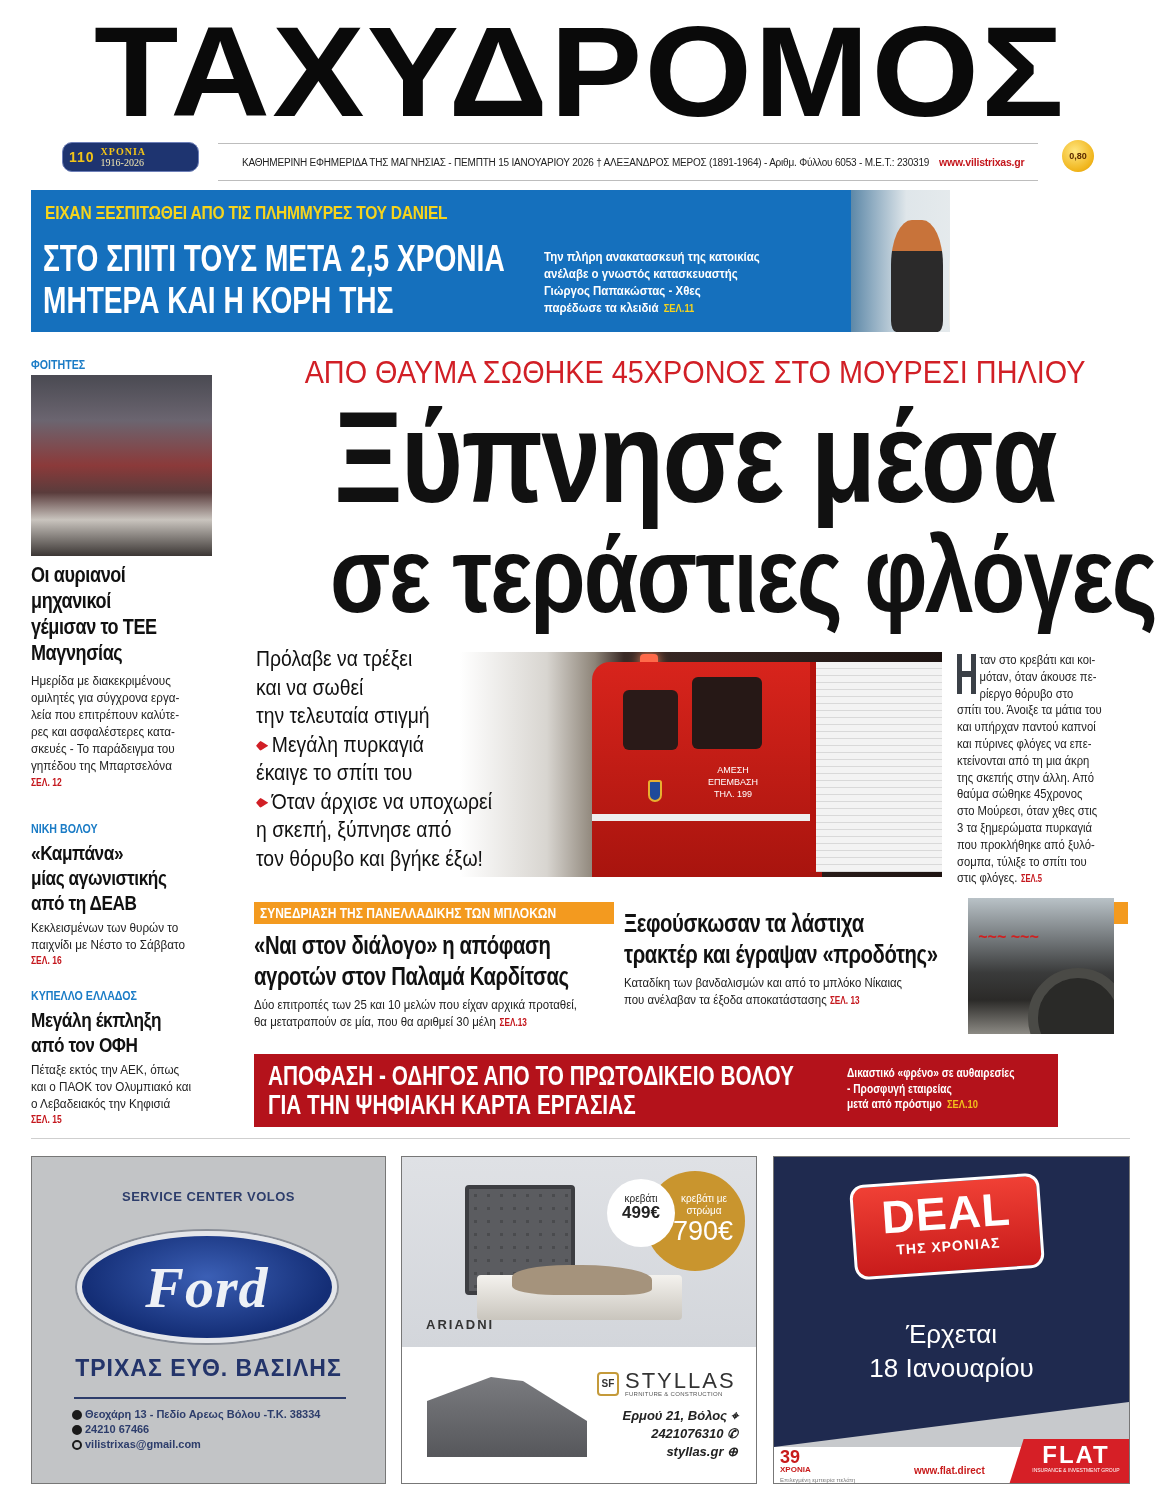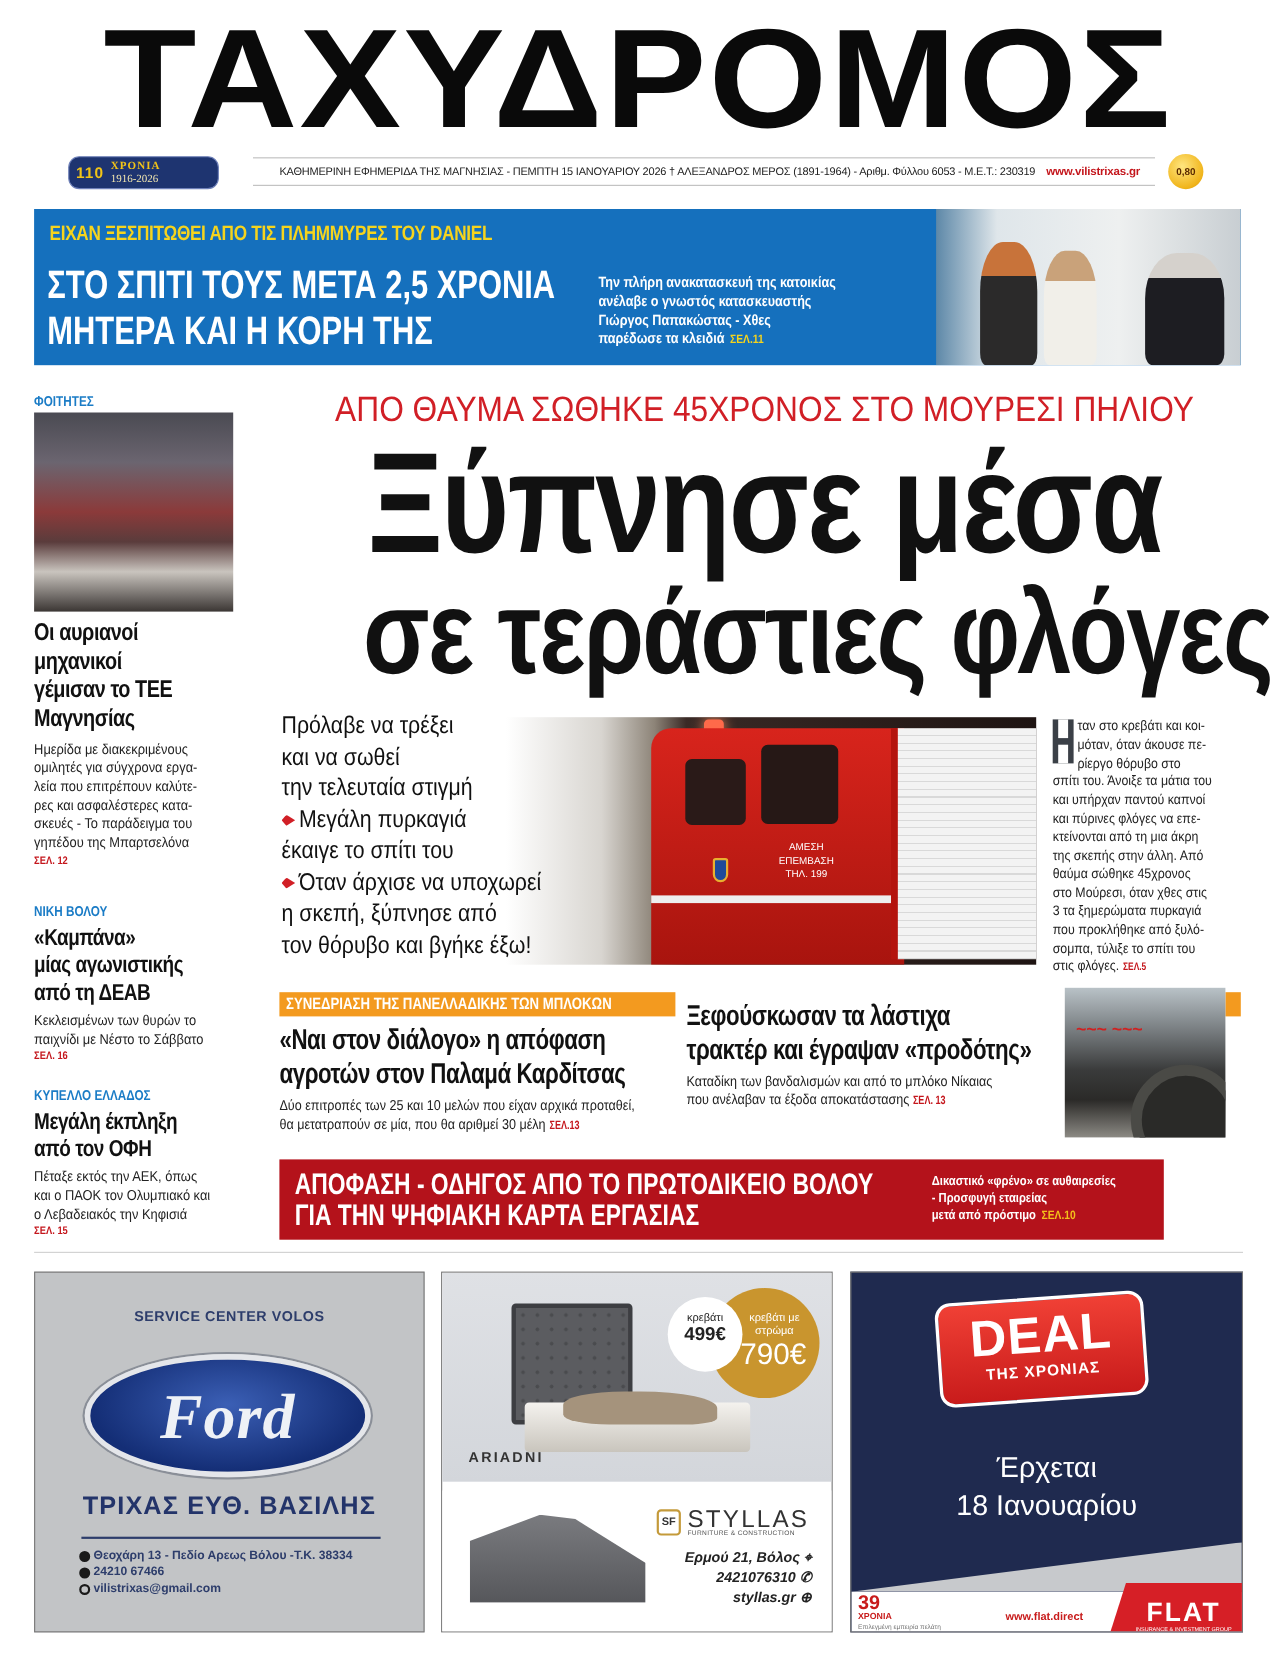--- a/index.html
+++ b/index.html
@@ -10,27 +10,27 @@
   
   #masthead { left: 0; top: 0; width: 1160px; height: 140px; text-align: center; }
   #masthead-title { position: absolute; left: 130px; top: 2px; width: 900px; font-size: 128px; font-weight: 900; letter-spacing: 2px; line-height: 140px; transform: scaleX(1.08); transform-origin: center; color: #0a0a0a; font-family: "Liberation Sans", sans-serif; }
 
   #anniv { left: 62px; top: 142px; width: 137px; height: 30px; background: #1e3470; border-radius: 10px; display: flex; align-items: center; padding: 0 6px; border: 1px solid #6d7fb8; }
   #anniv-num { font-size: 14px; font-weight: 700; color: #f2c417; letter-spacing: 1px; }
   #anniv-txt { margin-left: 6px; display: flex; flex-direction: column; line-height: 11px; }
   #anniv-label { font-family: "Liberation Serif", serif; font-size: 10px; font-weight: 700; color: #f2c417; letter-spacing: 1px; }
   #anniv-years { font-family: "Liberation Serif", serif; font-size: 10px; color: #f2e7b0; }
 
-  #infoline { left: 230px; top: 143px; width: 820px; height: 26px; border-top: 1px solid #bdbdbd; border-bottom: 1px solid #bdbdbd; display: flex; align-items: center; font-size: 10px; color: #222; white-space: nowrap; letter-spacing: -0.2px; }
+  #infoline { left: 218px; top: 143px; width: 820px; height: 38px; border-top: 1px solid #bdbdbd; border-bottom: 1px solid #bdbdbd; display: flex; align-items: center; font-size: 10px; color: #222; white-space: nowrap; letter-spacing: -0.2px; }
   #infoline-text { padding-left: 24px; }
   #infoline-url { margin-left: 10px; color: #c4161c; font-weight: 700; font-size: 10.5px; }
   #price { left: 1062px; top: 140px; width: 32px; height: 32px; border-radius: 50%; background: radial-gradient(circle at 40% 35%, #ffe680, #f0b41a 70%, #d48f0c); display: flex; align-items: center; justify-content: center; font-size: 9px; font-weight: 700; color: #5a2a00; }
 
   
-  #blue-banner { left: 31px; top: 190px; width: 1097px; height: 142px; background: #1570bd; overflow: hidden; }
+  #blue-banner { left: 31px; top: 190px; width: 919px; height: 142px; background: #1570bd; overflow: hidden; }
   #blue-kicker { left: 14px; top: 12px; font-size: 19px; font-weight: 900; color: #f6d41d; letter-spacing: -0.3px; transform: scaleX(0.82); transform-origin: left; white-space: nowrap; }
   #blue-headline { left: 12px; top: 48px; font-size: 36px; font-weight: 900; color: #fff; line-height: 42px; transform: scaleX(0.78); transform-origin: left; white-space: nowrap; }
   #blue-deck { left: 513px; top: 58px; width: 240px; font-size: 13.5px; font-weight: 700; color: #fff; line-height: 17px; transform: scaleX(0.85); transform-origin: left; white-space: nowrap; }
   .page-ref-yellow { color: #f6d41d; font-size: 11px; font-weight: 700; margin-left: 6px; }
   #blue-photo { left: 820px; top: 0; width: 277px; height: 142px; background: linear-gradient(90deg, #5d88a8 0%, #dfe6ea 20%, #eef0f0 60%, #c8ced2 100%); }
   .person { position: absolute; border-radius: 40% 40% 10% 10%; }
 
   
   .kicker-blue { font-size: 13px; font-weight: 900; color: #1b7cc6; transform: scaleX(0.82); transform-origin: left; white-space: nowrap; }
   .side-head { font-size: 22px; font-weight: 700; line-height: 26px; color: #111; transform: scaleX(0.82); transform-origin: left; white-space: nowrap; letter-spacing: -0.5px; }
@@ -115,21 +115,21 @@
   #deal-box { left: 78px; top: 22px; width: 190px; height: 95px; background: linear-gradient(180deg, #f04035, #c81b1b); border-radius: 14px; border: 3px solid #fff; transform: rotate(-4deg); text-align: center; padding-top: 6px; }
   #deal-title { font-size: 46px; font-weight: 900; color: #fff; line-height: 50px; letter-spacing: 1px; }
   #deal-sub { font-size: 14px; font-weight: 700; color: #fff; letter-spacing: 1px; }
   #flat-coming { top: 160px; width: 100%; text-align: center; font-size: 26px; color: #fff; line-height: 34px; }
   #flat-stripe { left: 0; top: 245px; width: 100%; height: 45px; background: #c7c9cc; clip-path: polygon(0 100%, 100% 0, 100% 100%, 0 100%); }
   #flat-footer { left: 0; top: 290px; width: 100%; height: 38px; background: #fff; }
   #flat-years { left: 6px; top: 2px; font-size: 8px; font-weight: 700; color: #c81b1b; line-height: 10px; }
   #flat-years-num { font-size: 18px; font-weight: 900; color: #c81b1b; line-height: 16px; }
   #flat-years-sub { font-size: 6px; color: #777; font-weight: 400; }
   #flat-url { left: 140px; top: 18px; font-size: 10px; font-weight: 700; color: #c81b1b; }
-  #flat-logo-box { left: 235px; top: -8px; width: 122px; height: 46px; background: #d61f26; clip-path: polygon(12% 0, 100% 0, 100% 100%, 0 100%); text-align: center; color: #fff; padding-top: 16px; }
+  #flat-logo-box { left: 235px; top: -8px; width: 122px; height: 46px; background: #d61f26; clip-path: polygon(12% 0, 100% 0, 100% 100%, 0 100%); text-align: center; color: #fff; padding-top: 4px; }
   #flat-logo { font-size: 24px; font-weight: 900; letter-spacing: 2px; line-height: 24px; padding-left: 12px; }
   #flat-logo-sub { font-size: 5px; padding-left: 12px; }
 </style>
 </head>
 <body>
 
 <div id="masthead" class="abs">
   <div id="masthead-title">ΤΑΧΥΔΡΟΜΟΣ</div>
 </div>
 

